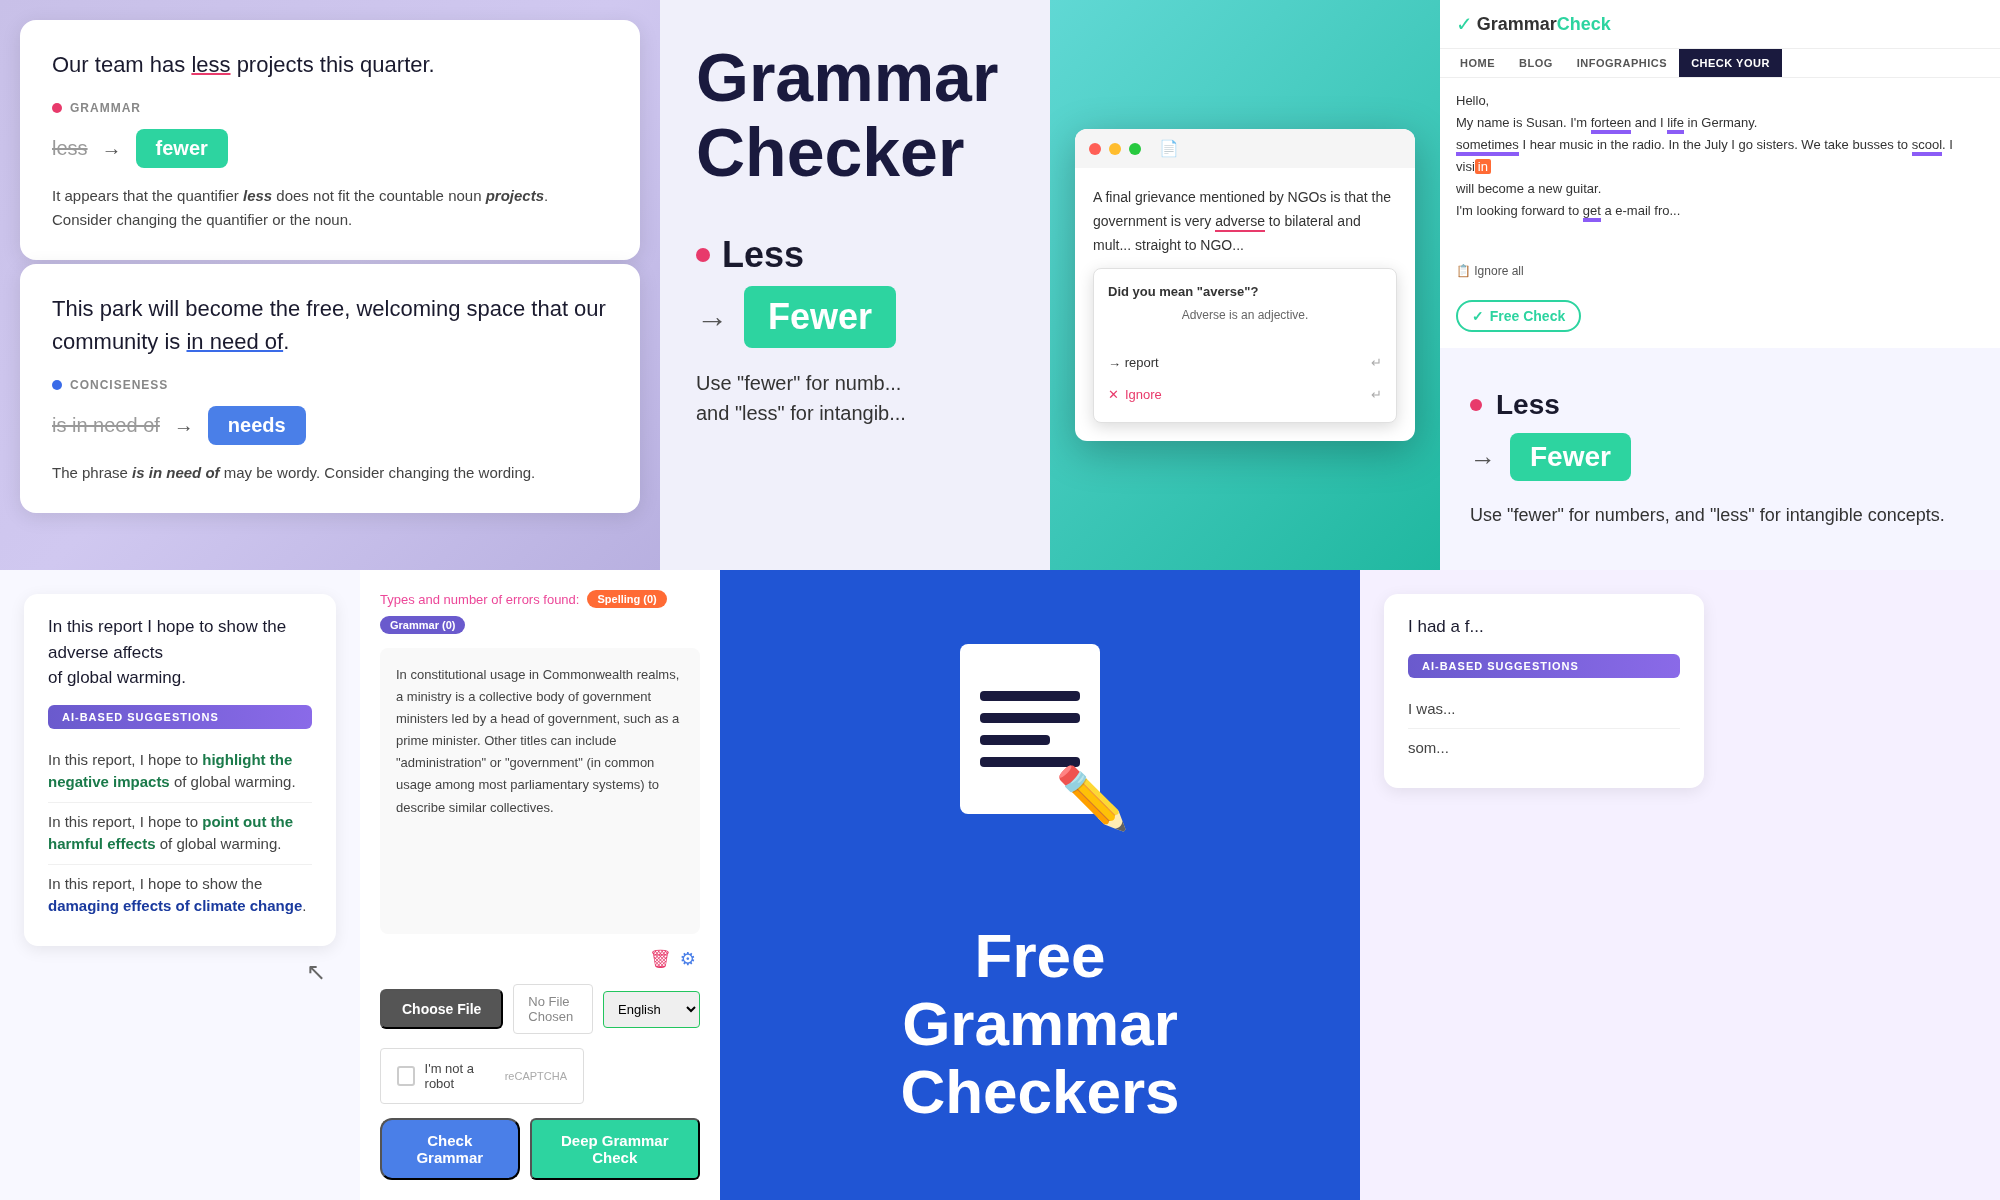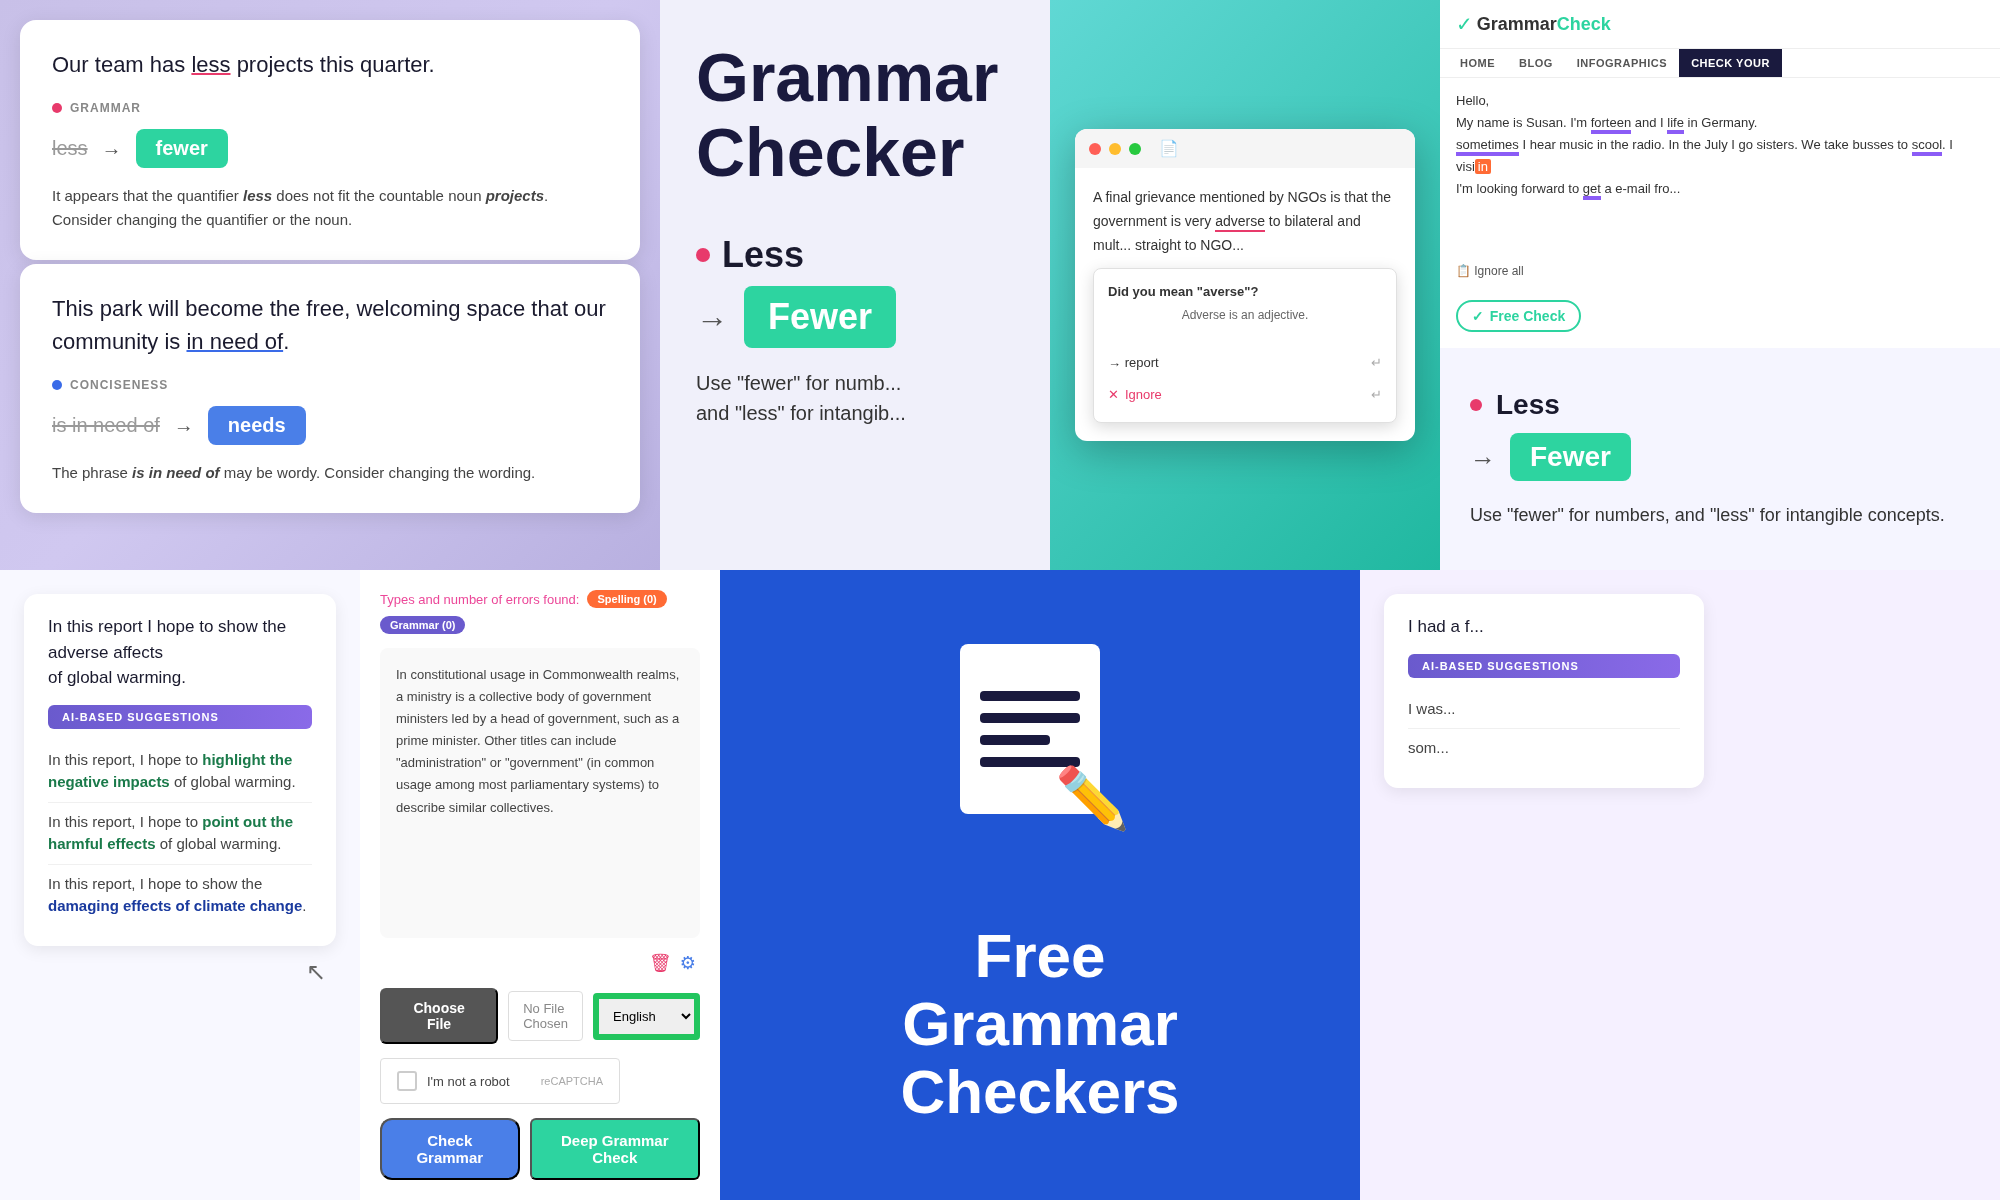--- a/index.html
+++ b/index.html
@@ -375,34 +375,34 @@
       color: #888;
       border: 1px solid #ddd;
       padding: 9px 14px;
       border-radius: 4px;
       flex: 1;
     }
 
     .lang-select {
       font-size: 13px;
       padding: 9px 10px;
-      border: 6px solid #22c55e;
+      border: 1px solid #22c55e;
       border-radius: 4px;
     }
 
     .recaptcha-box {
       border: 1px solid #ddd;
       border-radius: 4px;
       padding: 12px 16px;
       display: flex;
       align-items: center;
       gap: 10px;
       font-size: 13px;
       color: #444;
-      width: 240px;
+      width: 204px;
     }
 
     .recaptcha-check {
       width: 20px;
       height: 20px;
       border: 2px solid #ccc;
       border-radius: 3px;
     }
 
     .check-btns-row {
@@ -745,20 +745,21 @@
     <div class="gc-nav">
       <span class="gc-nav-item">HOME</span>
       <span class="gc-nav-item">BLOG</span>
       <span class="gc-nav-item">INFOGRAPHICS</span>
       <span class="gc-nav-item active">CHECK YOUR</span>
     </div>
     <div class="gc-editor">
       <p>Hello,</p>
       <p>My name is Susan. I'm <span class="underline-wavy">forteen</span> and I <span class="underline-wavy">life</span> in Germany.</p>
       <p><span class="underline-wavy">sometimes</span> I hear music in the radio. In the July I go sisters. We take busses to <span class="underline-wavy">scool</span>. I visi<span class="highlight-orange">in</span></p>
+      <p>will become a new guitar.</p>
       <p>I'm looking forward to <span class="underline-wavy">get</span> a e-mail fro...</p>
     </div>
     <div style="padding: 0 16px 12px; display:flex; align-items:center; gap:10px;">
       <span style="font-size:12px;color:#555;">📋 Ignore all</span>
     </div>
     <div style="padding: 0 16px 16px;">
       <div class="free-check-btn">
         <span>✓</span>
         <span>Free Check</span>
       </div>

